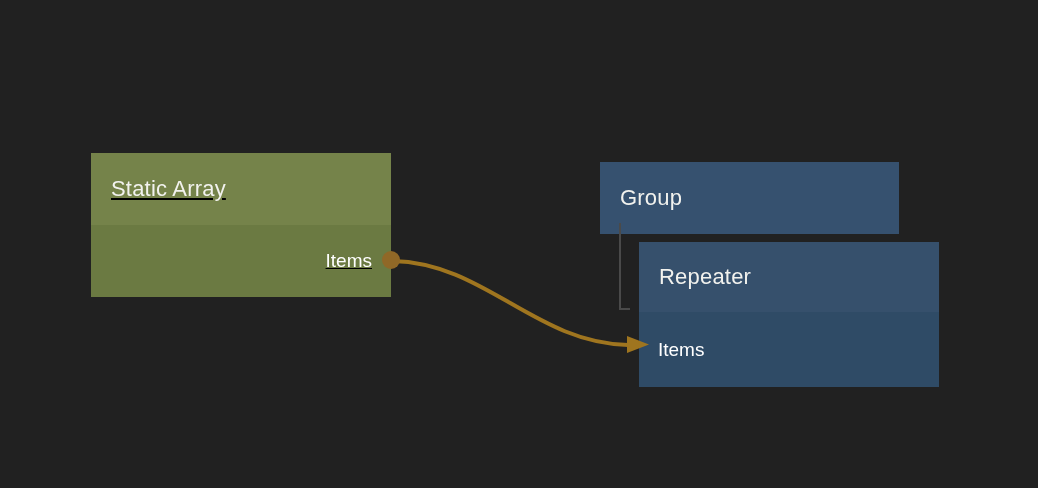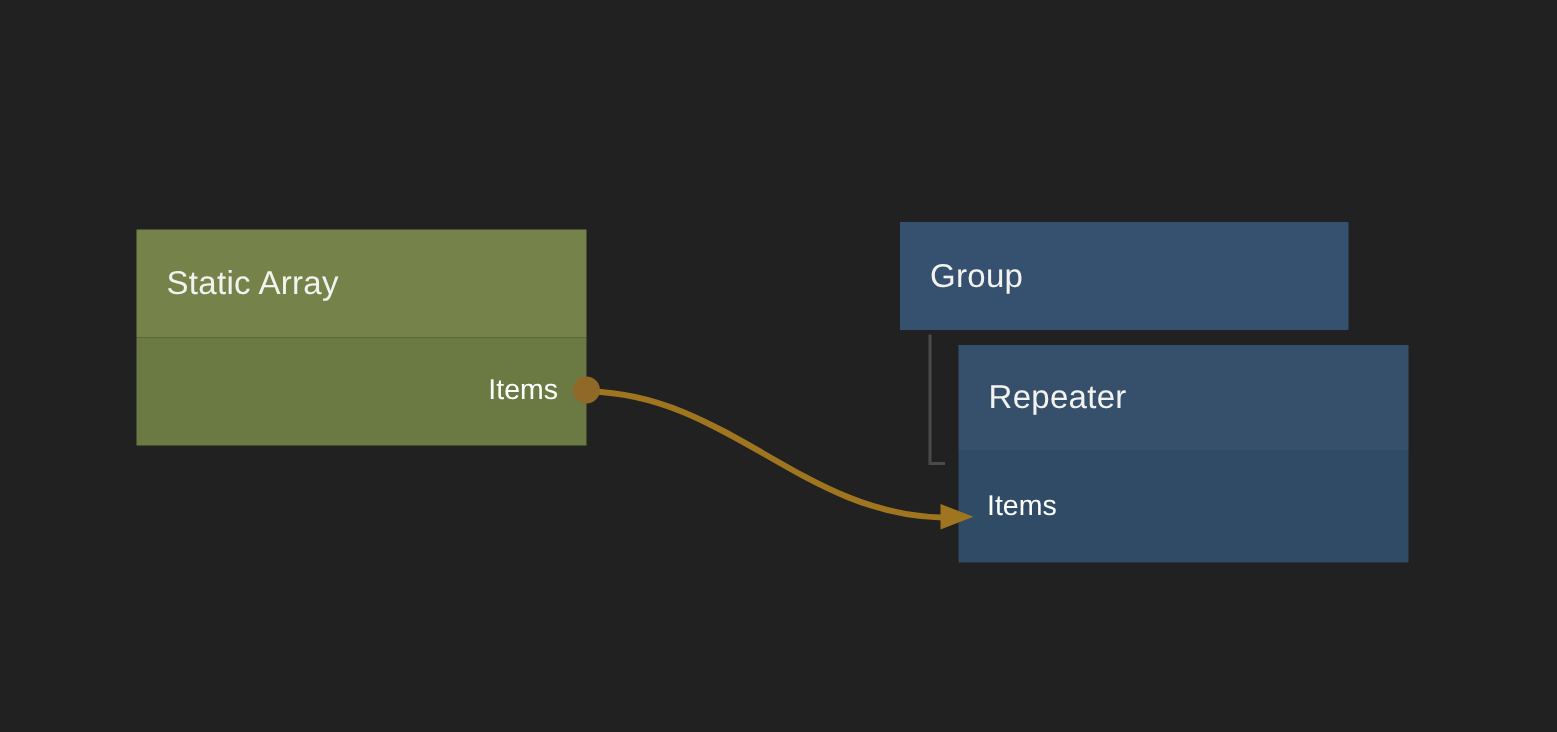--- a/index.html
+++ b/index.html
@@ -33,30 +33,30 @@
     align-items: center;
     box-sizing: border-box;
     padding: 0 19px;
     color: #ffffff;
     font-size: 19px;
   }
   .port-label-right { width: 100%; text-align: right; }
   .port-label-left  { width: 100%; text-align: left; }
 
   
-  #node-static-array { left: 91px; top: 153px; width: 300px; height: 144px; }
+  #node-static-array { left: 91px; top: 153px; width: 300px; height: 144px; text-decoration: underline; }
   #node-static-array .node-header { height: 72px; }
   #node-static-array .node-body   { height: 72px; }
 
   
-  #node-group { left: 600px; top: 148px; width: 299px; height: 72px; }
+  #node-group { left: 600px; top: 162px; width: 299px; height: 72px; }
   #node-group .node-header { height: 72px; }
 
   
-  #node-repeater { left: 639px; top: 230px; width: 300px; height: 145px; }
+  #node-repeater { left: 639px; top: 242px; width: 300px; height: 145px; }
   #node-repeater .node-header { height: 70px; }
   #node-repeater .node-body   { height: 75px; }
 
   .wire-layer {
     position: absolute;
     left: 0; top: 0;
     width: 1038px;
     height: 488px;
     pointer-events: none;
   }

